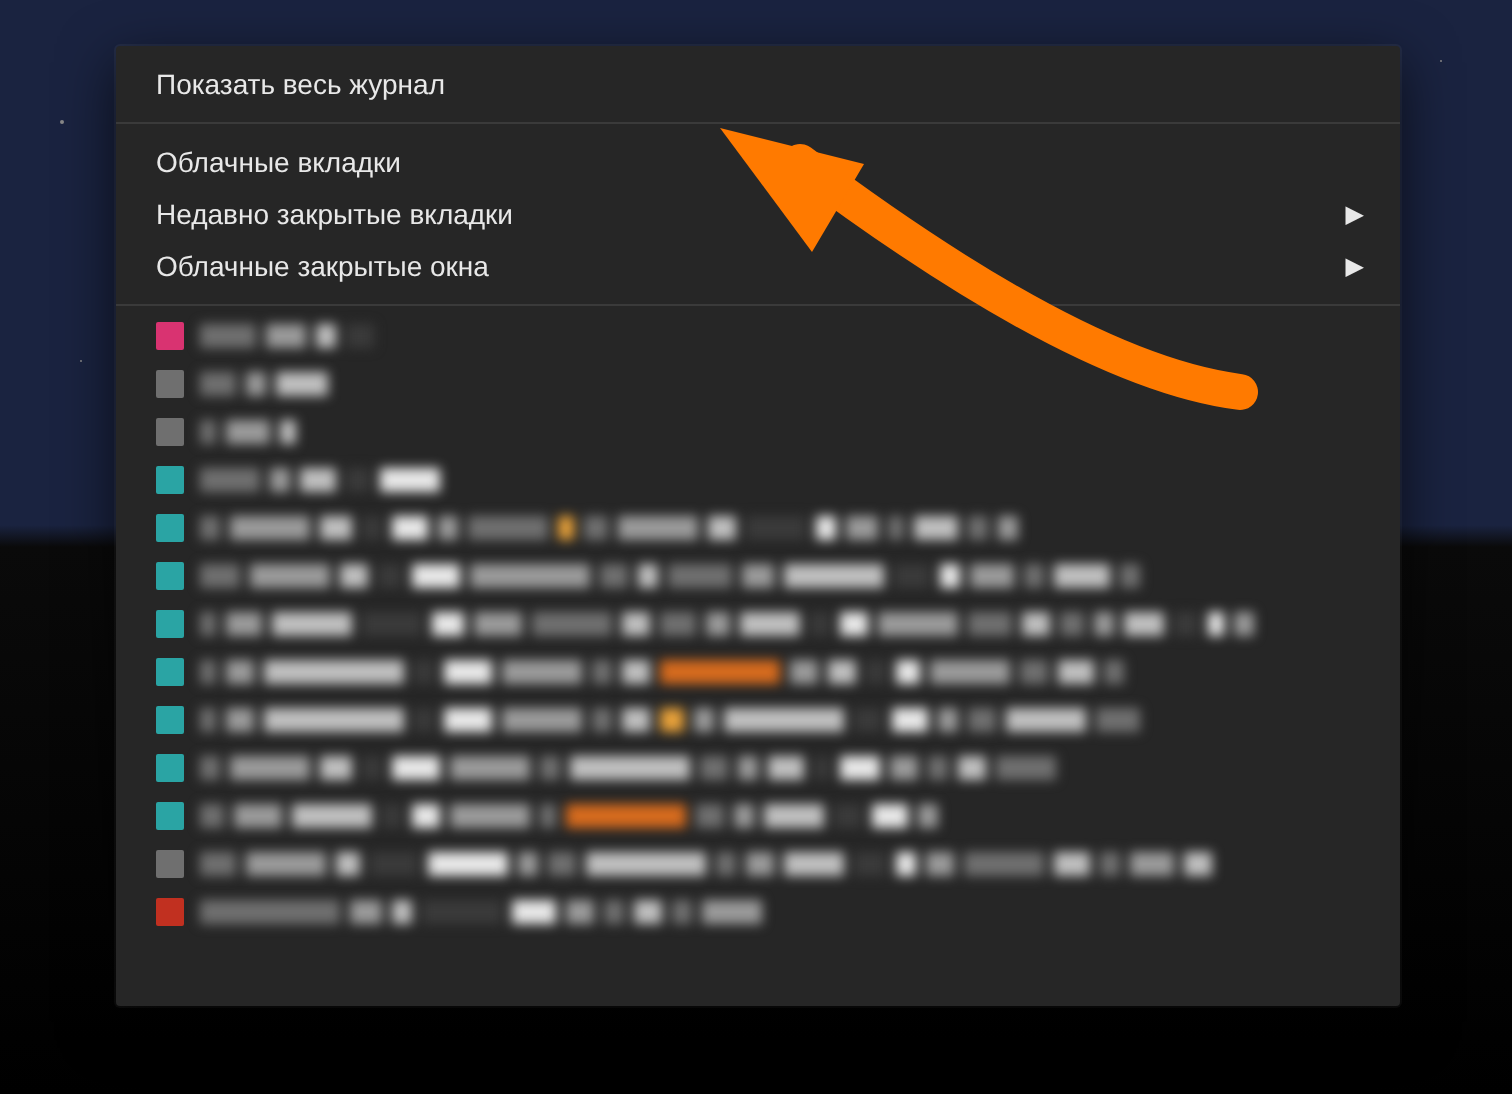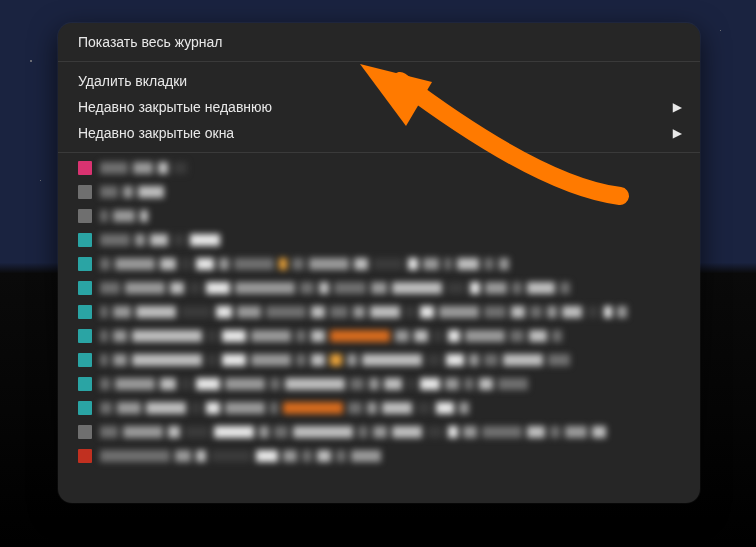--- a/index.html
+++ b/index.html
@@ -13,21 +13,21 @@
   }
   
   .star { position:absolute; background:#888; border-radius:50%; }
   .menu-panel {
     position: absolute;
     left: 58px;
     top: 23px;
     width: 642px;
     height: 480px;
     background: #262626;
-    border-radius: 14px;
+    border-radius: 2px;
     box-shadow: 0 8px 28px rgba(0,0,0,0.65), 0 0 0 1px rgba(255,255,255,0.05);
     display: flex;
     flex-direction: column;
     overflow: hidden;
   }
   .menu-section {
     padding: 6px 0;
   }
   .divider {
     height: 1px;
@@ -105,28 +105,28 @@
   <div class="menu-section">
     <div class="menu-item">
       <span class="label">Показать весь журнал</span>
     </div>
   </div>
 
   <div class="divider"></div>
 
   <div class="menu-section">
     <div class="menu-item">
-      <span class="label">Удалить вкладки</span>
+      <span class="label">Облачные вкладки</span>
     </div>
     <div class="menu-item">
-      <span class="label">Недавно закрытые недавнюю</span>
+      <span class="label">Недавно закрытые вкладки</span>
       <span class="chevron">▶</span>
     </div>
     <div class="menu-item">
-      <span class="label">Недавно закрытые окна</span>
+      <span class="label">Облачные закрытые окна</span>
       <span class="chevron">▶</span>
     </div>
   </div>
 
   <div class="divider"></div>
 
   <div class="history-list" id="history-list">
 
   <div class="hist-row">
         <div class="favicon" style="background: rgb(217, 51, 113);"></div>

